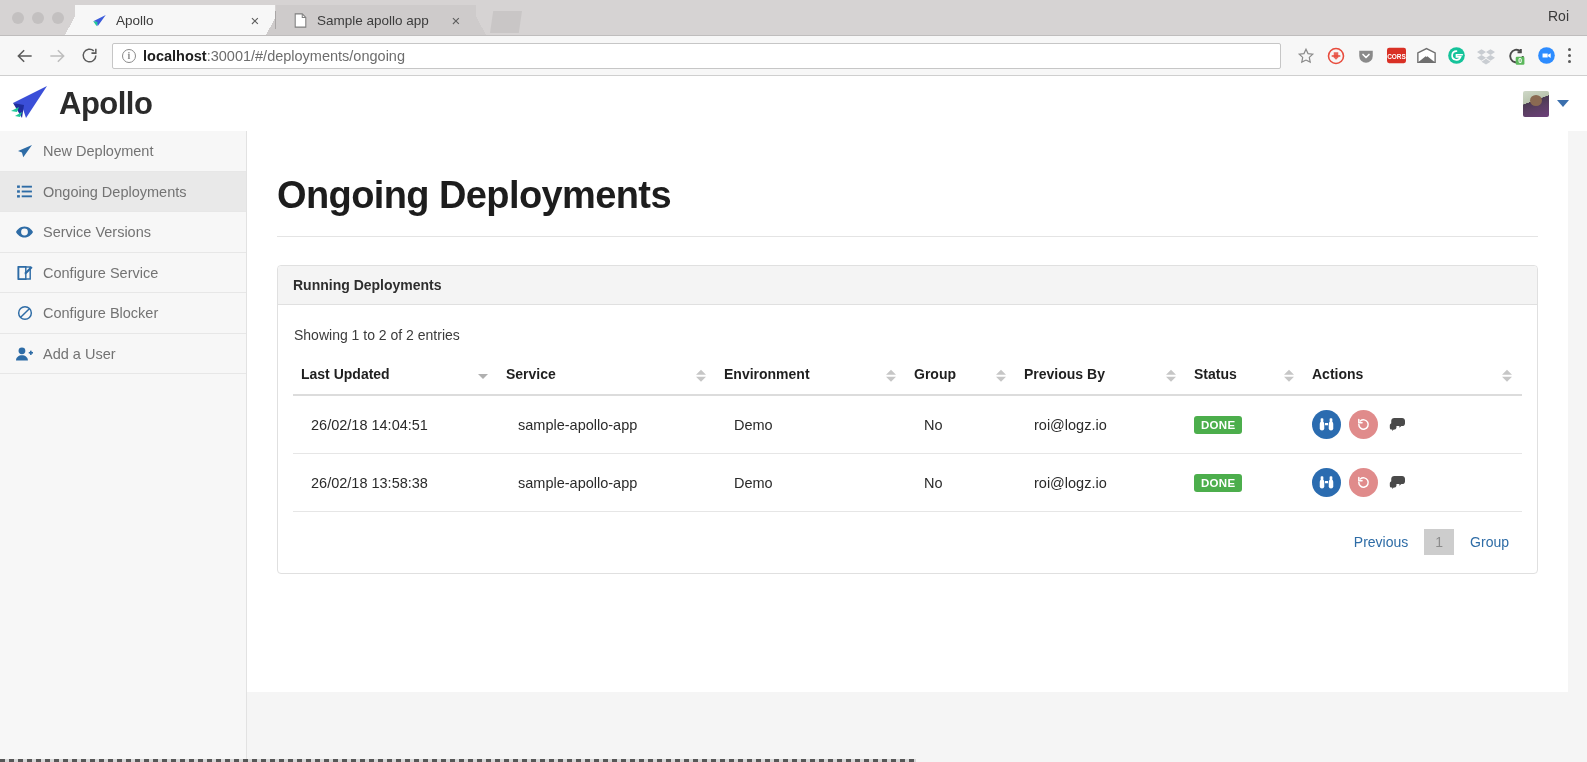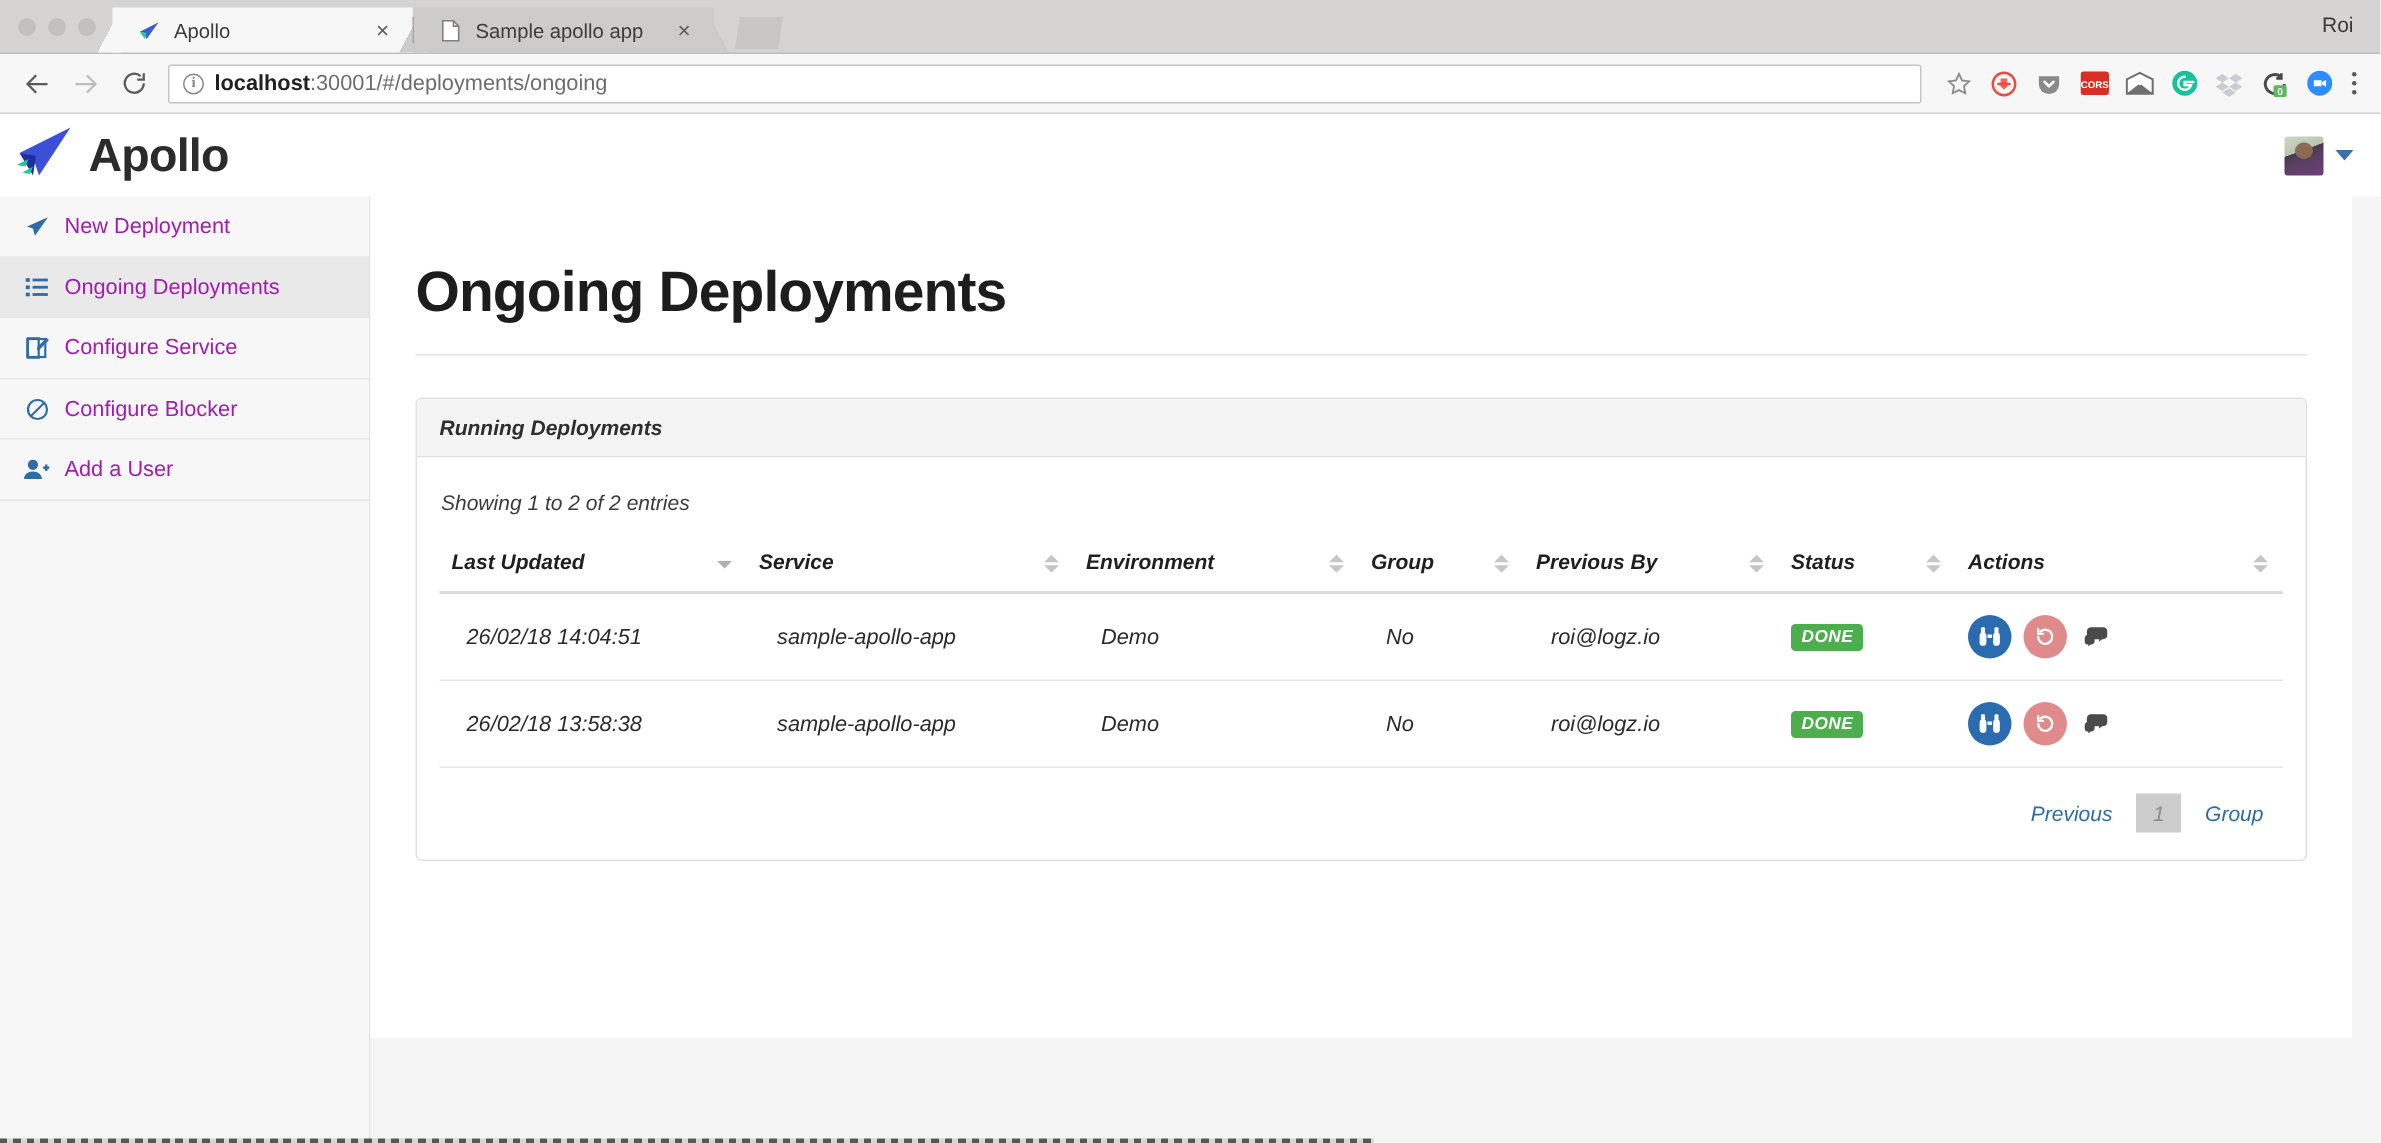--- a/index.html
+++ b/index.html
@@ -90,41 +90,41 @@
   .caret-down { width:0;height:0;border-left:6px solid transparent;border-right:6px solid transparent;
                 border-top:7px solid #3b6fad; }
 
   .body-row { flex: 1; display: flex; min-height: 0; }
 
   
   .sidebar { width: 247px; flex: none; background: #f7f7f7; border-right: 1px solid #e2e2e2; }
   .side-item {
     display: flex; align-items: center; gap: 10px;
     height: 40.5px; padding-left: 16px;
-    font-size: 14.5px; color: #a21caf;
+    font-size: 14.5px; color: #737373;
     border-bottom: 1px solid #e7e7e7;
     border-top: 1px solid transparent;
     text-align: right;
   }
   .side-item:first-child { border-top: none; }
   .side-item.active { background: #e9e9e9; }
   .side-ico { width: 17px; display:flex; align-items:center; justify-content:center; color:#2e6ca6; flex:none; }
 
   
   .content { flex: 1; background: #f5f5f5; position: relative; min-width: 0; }
   .content-card {
     position: absolute; left: 0; top: 0; width: 1321px; bottom: 70px;
     background: #fff; padding: 0 30px;
   }
   .page-title {
     font-size: 38px; font-weight: bold; color: #1d1d1d; letter-spacing:-0.6px;
     padding: 43px 0 19px 0; border-bottom: 1px solid #e4e4e4; margin: 0 0 28px 0;
   }
 
-  .panel { border: 1px solid #e0e0e0; border-radius: 4px; background: #fff; font-style: italic; }
+  .panel { border: 1px solid #e0e0e0; border-radius: 4px; background: #fff; }
   .panel-head {
     background: #f4f4f4; border-bottom: 1px solid #e0e0e0;
     padding: 11px 15px; font-size: 14px; font-weight: bold; color: #2e2e2e;
     border-radius: 4px 4px 0 0;
   }
   .panel-body { padding: 20px 15px 14px 15px; }
 
   .dt-info { font-size: 14px; color: #3b3b3b; padding: 2px 0 16px 1px; }
 
   table.dt { width: 100%; border-collapse: collapse; }
@@ -324,20 +324,29 @@
             <svg width="15" height="13" viewBox="0 0 16 14" fill="#2e6ca6">
               <rect x="0" y="0.5" width="3" height="2.6"></rect>
                 <rect x="5" y="0.8" width="11" height="2"></rect>
               <rect x="0" y="5.7" width="3" height="2.6"></rect>
                 <rect x="5" y="6" width="11" height="2"></rect>
               <rect x="0" y="10.9" width="3" height="2.6"></rect>
                 <rect x="5" y="11.2" width="11" height="2"></rect>
             </svg>
           </span>
           <span>Ongoing Deployments</span>
+        </div>
+        <div class="side-item">
+          <span class="side-ico">
+            <svg width="17" height="12" viewBox="0 0 20 13" fill="#2e6ca6">
+                <path d="M10 0C5 0 1.6 3.6 0 6.5 1.6 9.4 5 13 10 13s8.4-3.6 10-6.5C18.4 3.6 15 0 10 0zm0 10.5a4 4 0 1 1 0-8 4 4 0 0 1 0 8z"></path>
+                <circle cx="10" cy="6.5" r="2.2" fill="#f7f7f7"></circle>
+              </svg>
+          </span>
+          <span>Service Versions</span>
         </div>
         <div class="side-item">
           <span class="side-ico">
             <svg width="16" height="16" viewBox="0 0 20 20" fill="none" stroke="#2e6ca6" stroke-width="1.8">
                 <path d="M2 2h9v16H2z" transform="translate(0,0)"></path>
                 <rect x="1.5" y="2.5" width="15" height="15"></rect>
                 <path d="M17.5 1.5l2 2-7.5 7.5-2.6.6.6-2.6z" fill="#2e6ca6" stroke="none"></path>
               </svg>
           </span>
           <span>Configure Service</span>

